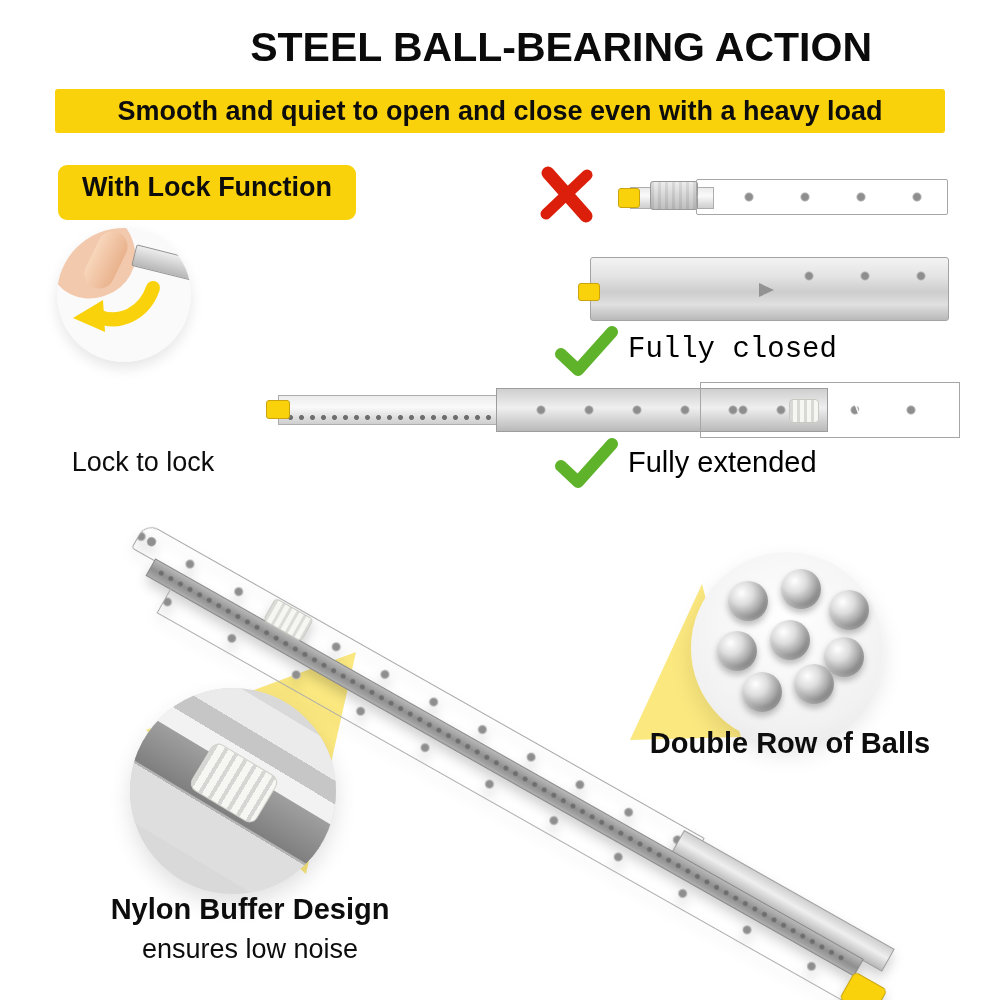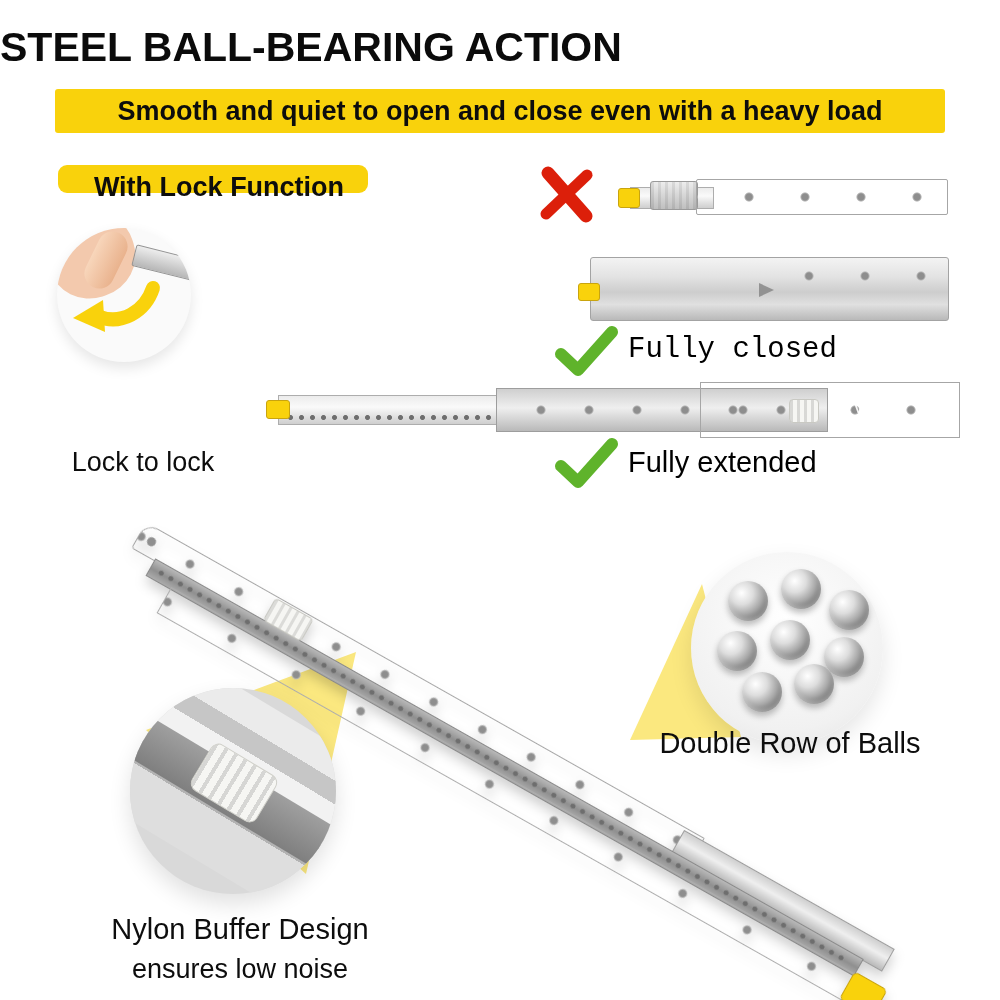--- a/index.html
+++ b/index.html
@@ -6,26 +6,26 @@
     --accent-yellow:#F9D20C;
     --cross-red:#DC1F0A;
     --check-green:#5FB32B;
     --beam-yellow:#FBE87F;
   }
   html,body{margin:0;padding:0;background:#fff;}
   .page{position:relative;width:1000px;height:1000px;background:#ffffff;overflow:hidden;
         font-family:"Liberation Sans",sans-serif;color:#0d0d0d;}
 
   
-  .title{position:absolute;top:24px;left:0;width:872px;margin:0;text-align:left;
+  .title{position:absolute;top:24px;left:0;width:872px;margin:0;text-align:right;
          font-size:41px;font-weight:800;letter-spacing:0;color:#0b0b0b;}
   .banner{position:absolute;left:55px;top:89px;width:890px;height:44px;border-radius:3px;
           background:var(--accent-yellow);font-size:27px;font-weight:700;text-align:center;line-height:44px;}
-  .badge{position:absolute;left:58px;top:165px;width:298px;height:28px;border-radius:9px;
-         background:var(--accent-yellow);font-size:27px;font-weight:700;text-align:center;line-height:44px;padding-left:12px;}
+  .badge{position:absolute;left:58px;top:165px;width:298px;height:55px;border-radius:9px;
+         background:var(--accent-yellow);font-size:27px;font-weight:700;text-align:center;line-height:44px;}
 
   
   .metal{background:linear-gradient(180deg,#dedede 0%,#f5f5f5 35%,#d8d8d8 70%,#c2c2c2 100%);
          border:1px solid #a6a6a6;}
   .metal-light{background:linear-gradient(180deg,#ececec 0%,#fafafa 40%,#dcdcdc 80%,#cfcfcf 100%);
          border:1px solid #adadad;}
   .metal-mid{background:linear-gradient(180deg,#cfcfcf 0%,#efefef 45%,#b9b9b9 100%);
          border:1px solid #9d9d9d;}
   .holes{background-image:radial-gradient(circle at 50% 50%, #8e8e8e 3.2px, #bdbdbd 4.2px, rgba(0,0,0,0) 5px);
          background-size:56px 100%;background-repeat:repeat-x;}
@@ -116,22 +116,22 @@
   .ball:nth-child(2){left:90px;top:17px;}
   .ball:nth-child(3){left:138px;top:38px;}
   .ball:nth-child(4){left:26px;top:79px;}
   .ball:nth-child(5){left:79px;top:68px;}
   .ball:nth-child(6){left:133px;top:85px;}
   .ball:nth-child(7){left:51px;top:120px;}
   .ball:nth-child(8){left:103px;top:112px;}
 
   .co{position:absolute;text-align:center;z-index:4;}
   .co-balls{left:600px;top:727px;width:380px;}
-  .co-buffer{left:40px;top:893px;width:400px;margin-top:20px;}
-  .co-title{font-size:29px;font-weight:400;}
+  .co-buffer{left:50px;top:893px;width:400px;}
+  .co-title{font-size:29px;font-weight:700;}
   .co-sub{font-size:27px;margin-top:8px;}
 
   
   .buffer-circle{position:absolute;left:130px;top:688px;width:206px;height:206px;border-radius:50%;
                  overflow:hidden;background:#d9d9d9;z-index:3;box-shadow:0 10px 22px rgba(0,0,0,.12);}
   .buf-metal{left:-60px;top:14px;width:340px;height:170px;transform:rotate(31deg);
              background:linear-gradient(180deg,#ebebeb 0 18%,#c6c6c6 18% 30%,#f2f2f2 30% 55%,#b3b3b3 55% 70%,#dedede 70% 100%);}
   .buf-channel{left:-50px;top:86px;width:320px;height:46px;transform:rotate(31deg);
                background:linear-gradient(180deg,#9f9f9f,#7f7f7f);}
   .buf-clip{left:66px;top:68px;width:74px;height:52px;transform:rotate(31deg);

